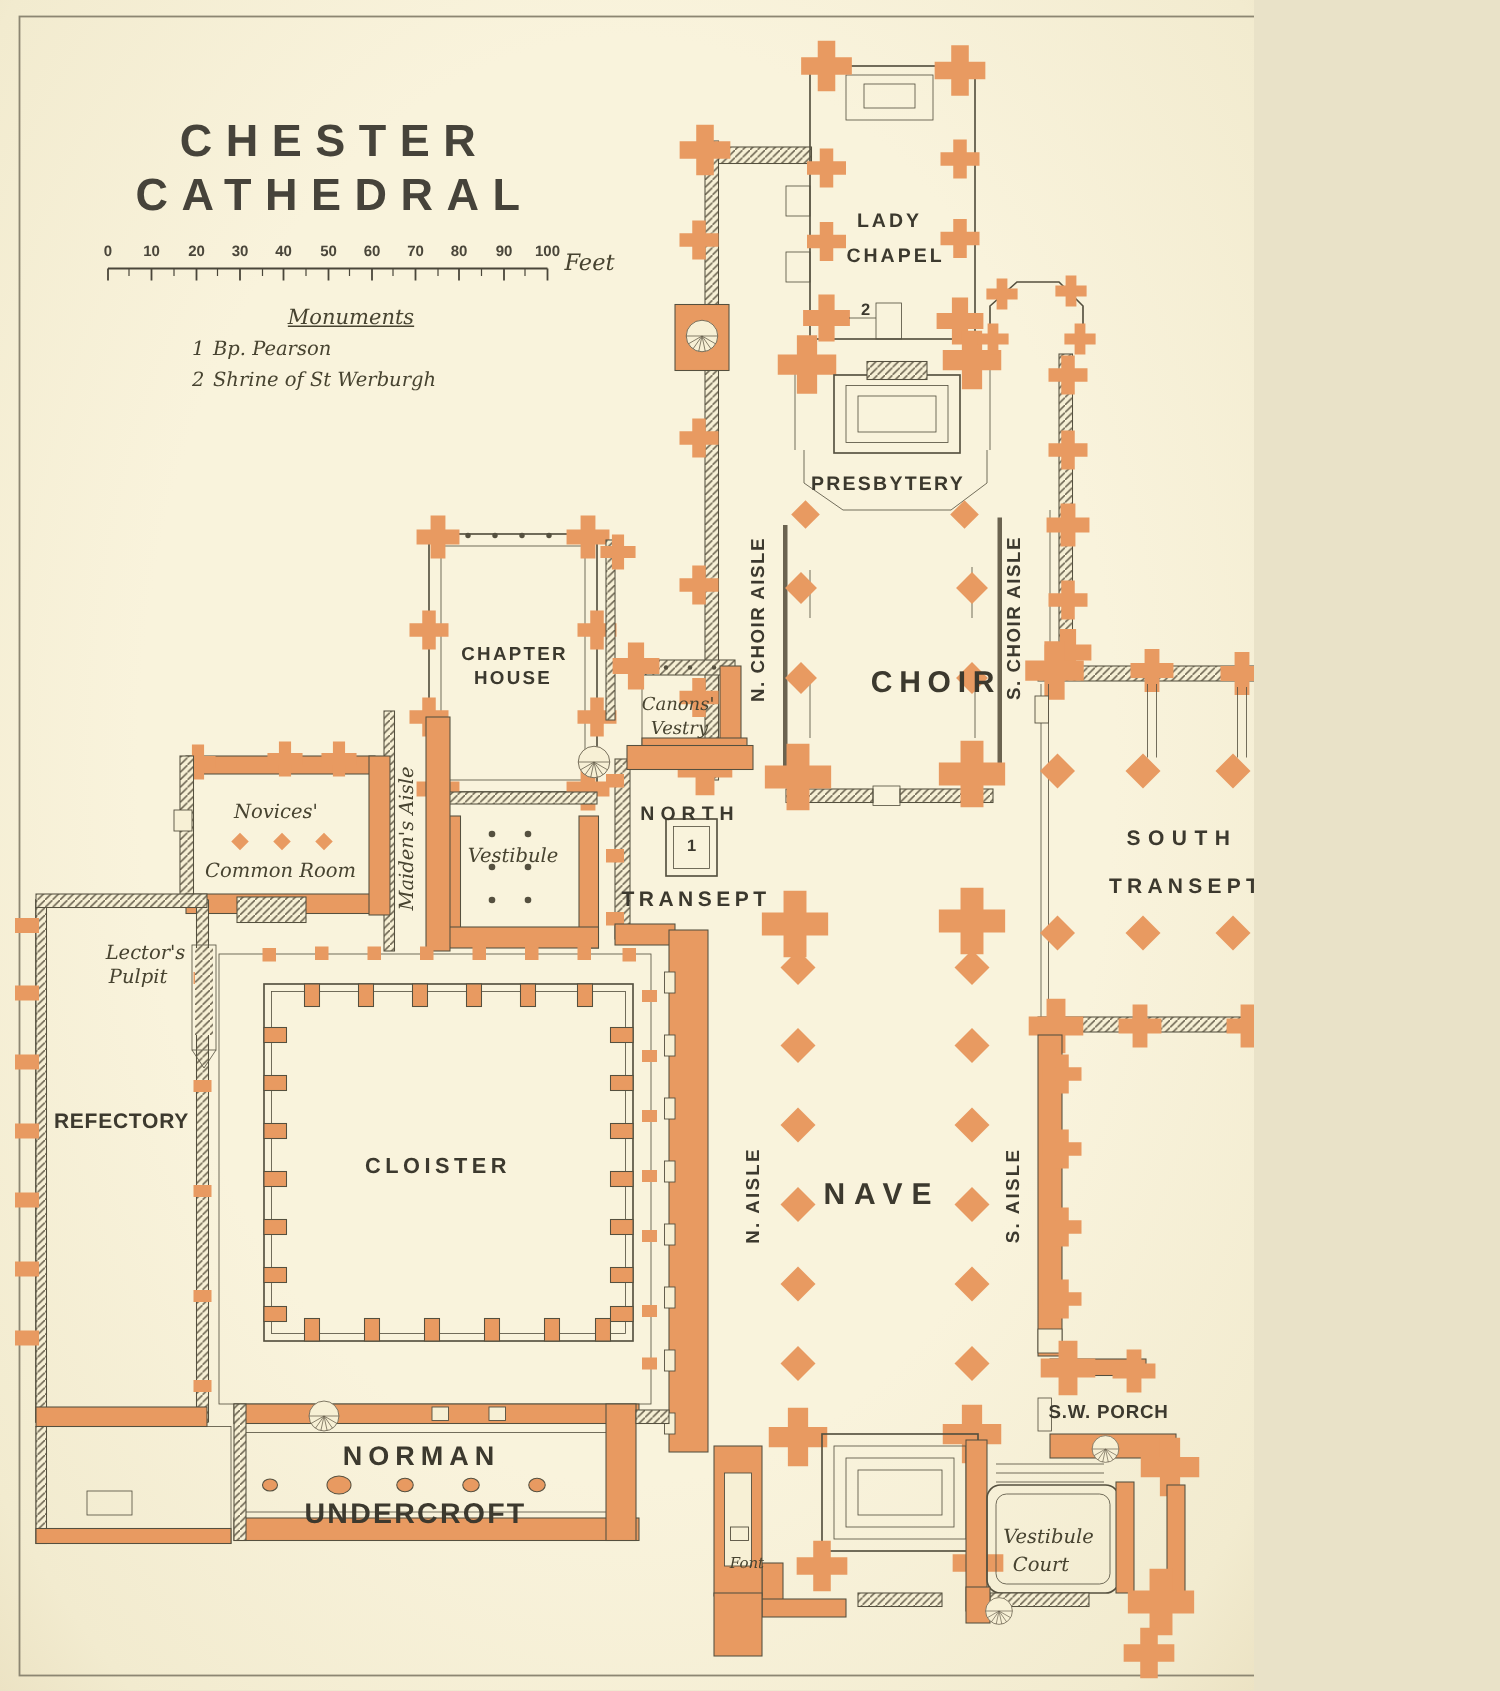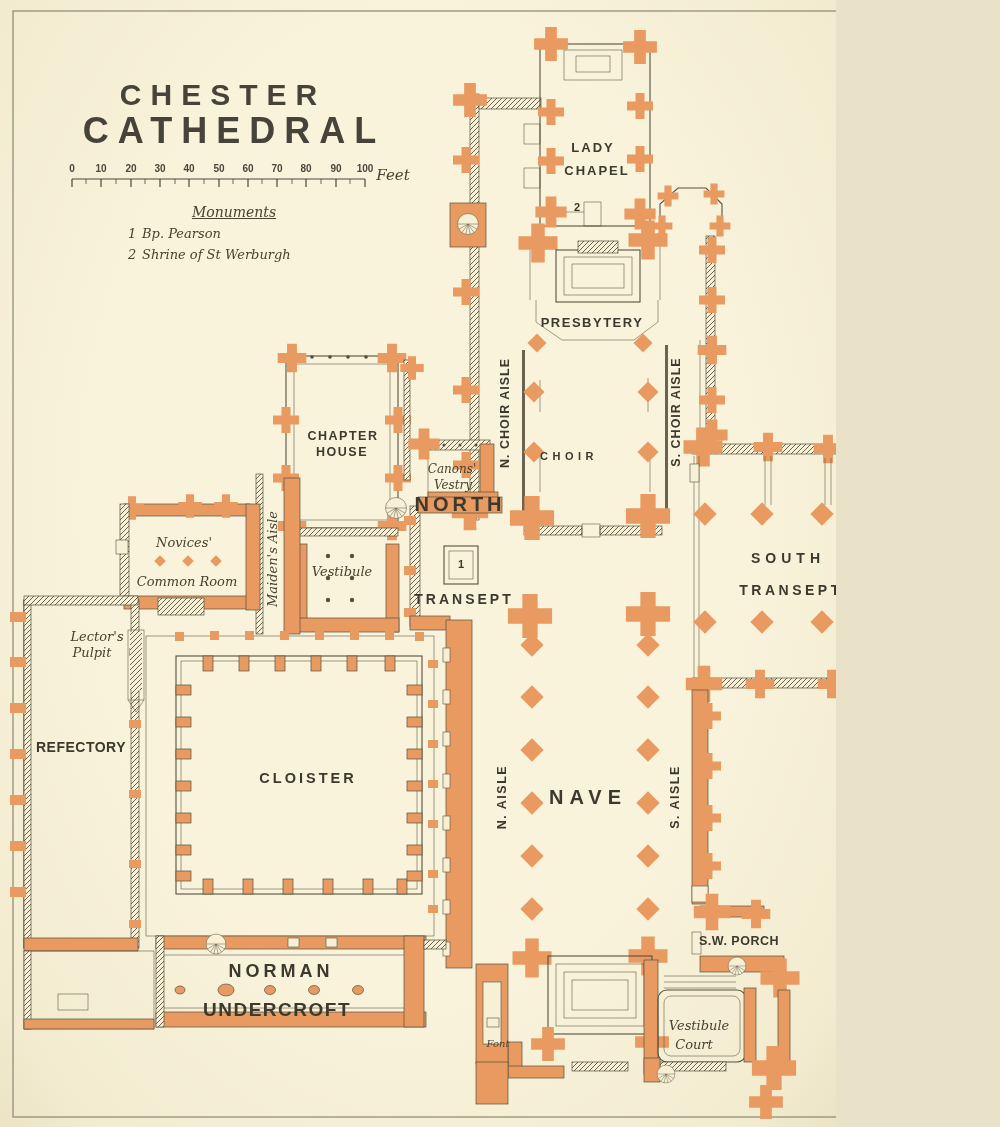--- a/index.html
+++ b/index.html
@@ -411,21 +411,21 @@
     <rect class="h" x="660" y="1062" width="66" height="9"></rect>
     <rect class="o" x="644" y="1058" width="16" height="24"></rect>
     <use href="#spiralG" transform="translate(666,1074) scale(0.85)"></use>
     <use href="#crossP" class="oc" transform="translate(774,1068) scale(1.7)"></use>
     <use href="#crossP" class="oc" transform="translate(766,1102) scale(1.3)"></use>
   </g>
 </svg>
 
 <div>
   <div class="t-title lbl" style="left:223px;top:95px;letter-spacing:9px;font-size:30px">CHESTER</div>
-  <div class="t-title lbl" style="left:234px;top:131px;letter-spacing:9px;font-size:36px">CATHEDRAL</div>
+  <div class="t-title lbl" style="left:223px;top:131px;letter-spacing:9px;font-size:30px">CATHEDRAL</div>
 
   <span class="tick" style="left:72px;top:168px">0</span>
   <span class="tick" style="left:101px;top:168px">10</span>
   <span class="tick" style="left:131px;top:168px">20</span>
   <span class="tick" style="left:160px;top:168px">30</span>
   <span class="tick" style="left:189px;top:168px">40</span>
   <span class="tick" style="left:219px;top:168px">50</span>
   <span class="tick" style="left:248px;top:168px">60</span>
   <span class="tick" style="left:277px;top:168px">70</span>
   <span class="tick" style="left:306px;top:168px">80</span>
@@ -438,38 +438,38 @@
     <span class="num">1</span><span>Bp. Pearson</span>
   </div>
   <div class="scr leg" style="left:128px;top:254px;position:absolute">
     <span class="num">2</span><span>Shrine of St Werburgh</span>
   </div>
 
   <div class="lbl" style="left:593px;top:147px">LADY</div>
   <div class="lbl" style="left:597px;top:170px">CHAPEL</div>
   <div class="mark" style="left:577px;top:207px">2</div>
   <div class="lbl" style="left:592px;top:322px;font-size:13px;letter-spacing:1.5px">PRESBYTERY</div>
-  <div class="lbl" style="left:569px;top:456px;font-size:11px;letter-spacing:4.5px">CHOIR</div>
+  <div class="lbl" style="left:624px;top:456px;font-size:20px;letter-spacing:4.5px">CHOIR</div>
   <div class="lbl vert" style="left:505px;top:413px;font-size:12.5px;letter-spacing:1px">N. CHOIR AISLE</div>
   <div class="lbl vert" style="left:676px;top:412px;font-size:12.5px;letter-spacing:1px">S. CHOIR AISLE</div>
   <div class="scr" style="left:452px;top:469px;font-size:12px">Canons'</div>
   <div class="scr" style="left:453px;top:485px;font-size:12px">Vestry</div>
   <div class="lbl" style="left:343px;top:436px;font-size:12.5px;letter-spacing:1.5px">CHAPTER</div>
   <div class="lbl" style="left:342px;top:452px;font-size:12.5px;letter-spacing:1.5px">HOUSE</div>
-  <div class="lbl" style="left:460px;top:504px;font-size:20px;letter-spacing:4px">NORTH</div>
+  <div class="lbl" style="left:460px;top:542px;font-size:13px;letter-spacing:4px">NORTH</div>
   <div class="mark" style="left:461px;top:564px">1</div>
   <div class="lbl" style="left:464px;top:599px;font-size:14px;letter-spacing:3px">TRANSEPT</div>
   <div class="scr vert" style="left:272px;top:559px">Maiden's Aisle</div>
   <div class="scr" style="left:342px;top:571px">Vestibule</div>
   <div class="scr" style="left:184px;top:542px">Novices'</div>
   <div class="scr" style="left:187px;top:581px">Common Room</div>
   <div class="scr" style="left:97px;top:636px">Lector's</div>
   <div class="scr" style="left:92px;top:652px">Pulpit</div>
   <div class="lbl" style="left:81px;top:747px;font-size:14px;letter-spacing:.5px">REFECTORY</div>
-  <div class="lbl" style="left:308px;top:778px;font-size:14.5px;letter-spacing:3px">CLOISTER</div>
+  <div class="lbl" style="left:292px;top:778px;font-size:14.5px;letter-spacing:3px">CLOISTER</div>
   <div class="lbl" style="left:588px;top:797px;font-size:20px;letter-spacing:6px">NAVE</div>
   <div class="lbl vert" style="left:502px;top:797px;font-size:12.5px;letter-spacing:1.5px">N. AISLE</div>
   <div class="lbl vert" style="left:675px;top:797px;font-size:12.5px;letter-spacing:1.5px">S. AISLE</div>
   <div class="lbl" style="left:788px;top:558px;font-size:14px;letter-spacing:5px">SOUTH</div>
   <div class="lbl" style="left:791px;top:590px;font-size:14px;letter-spacing:3.5px">TRANSEPT</div>
   <div class="lbl" style="left:739px;top:941px;font-size:12.5px;letter-spacing:.5px">S.W. PORCH</div>
   <div class="scr" style="left:699px;top:1025px">Vestibule</div>
   <div class="scr" style="left:694px;top:1044px">Court</div>
   <div class="lbl" style="left:281px;top:971px;font-size:18px;letter-spacing:4px">NORMAN</div>
   <div class="lbl" style="left:277px;top:1010px;font-size:19px;letter-spacing:1.5px">UNDERCROFT</div>

